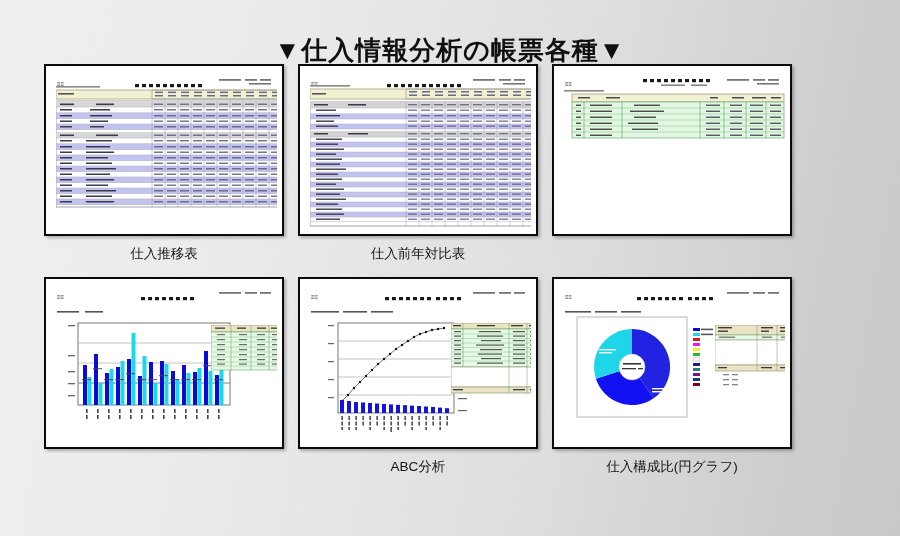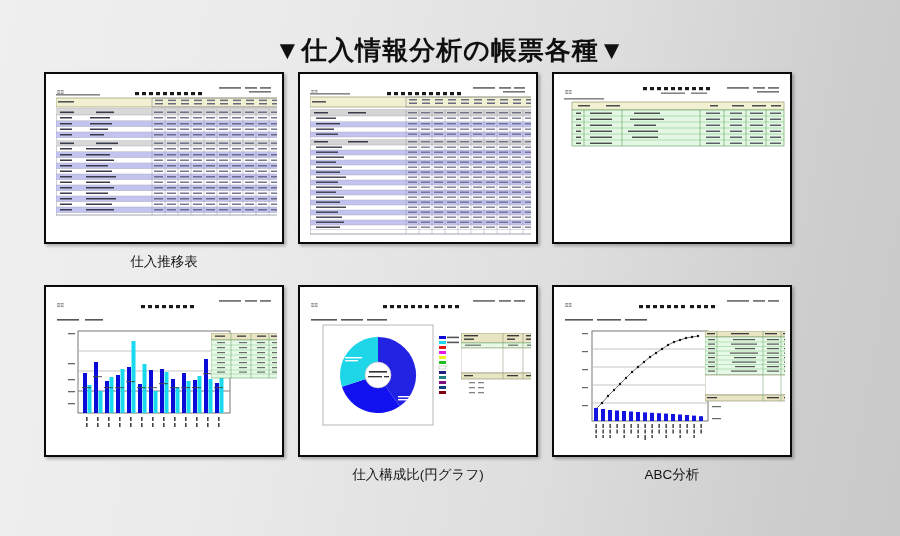--- a/index.html
+++ b/index.html
@@ -4,21 +4,21 @@
 <style>
   * { box-sizing: border-box; }
   html, body { margin:0; padding:0; }
   body {
     width:900px; height:536px; overflow:hidden;
     font-family:"Liberation Sans","DejaVu Sans",sans-serif;
     background:linear-gradient(100deg,#efefef 0%,#ebebeb 28%,#dedede 62%,#cdcdcd 88%,#c9c9c9 100%);
   }
   #page-title {
     text-align:center; font-weight:bold; font-size:26px; color:#101010;
-    letter-spacing:1px; padding-top:33px; height:72px;
+    letter-spacing:1px; padding-top:33px; height:64px;
   }
   .grid { width:836px; }
   .row { display:flex; justify-content:center; gap:14px; }
   .cell { width:240px; }
   .frame {
     width:240px; height:172px; background:#ffffff;
     border:2px solid #0a0a0a; position:relative; overflow:hidden;
     box-shadow:2px 2px 3px rgba(0,0,0,0.28);
   }
   .page { position:absolute; inset:4px 5px 5px 5px; background:#fff; overflow:hidden; }
@@ -766,20 +766,21 @@
               <rect x="150" y="133.5" width="9" height="1.4"></rect>
                 <rect x="163" y="133.5" width="9" height="1.4"></rect>
               <rect x="176" y="133.5" width="9" height="1.4"></rect>
                 <rect x="189" y="133.5" width="9" height="1.4"></rect>
               <rect x="202" y="133.5" width="9" height="1.4"></rect>
                 <rect x="215" y="133.5" width="10" height="1.4"></rect>
             </g>
           </svg>
         </div>
       </div>
+      <div class="caption">仕入前年対比表</div>
     </div>
 
     <div class="cell">
       <div class="frame">
         <div class="page">
           <div class="rh">
             <span class="lft">
               <svg width="26" height="9">
                   <text x="0" y="7" font-size="6" fill="#333">≡≡</text>
                 </svg>
@@ -1096,167 +1097,20 @@
                 <rect x="46" y="34" width="8" height="1.2"></rect>
                 <rect x="61" y="34" width="7" height="1.2"></rect>
               <rect x="6" y="38.5" width="8" height="1.2"></rect>
                 <rect x="28" y="38.5" width="8" height="1.2"></rect>
                 <rect x="46" y="38.5" width="8" height="1.2"></rect>
                 <rect x="61" y="38.5" width="7" height="1.2"></rect>
             </g>
           </svg>
         </div>
       </div>
-    </div>
-
-    <div class="cell">
-      <div class="frame">
-        <div class="page">
-          <div class="rh">
-            <span class="lft">
-              <svg width="26" height="9">
-                  <text x="0" y="7" font-size="6" fill="#333">≡≡</text>
-                </svg>
-            </span>
-            <span class="ctr">
-              <svg width="232" height="8">
-                  <g fill="#1a1a1a">
-                <rect x="72" y="2" width="4" height="3.2"></rect>
-                    <rect x="79" y="2" width="4" height="3.2"></rect>
-                <rect x="86" y="2" width="4" height="3.2"></rect>
-                    <rect x="93" y="2" width="4" height="3.2"></rect>
-                <rect x="100" y="2" width="4" height="3.2"></rect>
-                    <rect x="107" y="2" width="4" height="3.2"></rect>
-                <rect x="114" y="2" width="4" height="3.2"></rect>
-                    <rect x="123" y="2" width="4" height="3.2"></rect>
-                <rect x="130" y="2" width="4" height="3.2"></rect>
-                    <rect x="137" y="2" width="4" height="3.2"></rect>
-                <rect x="144" y="2" width="4" height="3.2"></rect>
-              </g>
-                </svg>
-            </span>
-            <span class="rgt">
-              <svg width="52" height="10">
-                  <g fill="#777">
-                <rect x="0" y="1" width="22" height="1.8"></rect>
-                    <rect x="26" y="1" width="12" height="1.8"></rect>
-                <rect x="41" y="1" width="11" height="1.8"></rect>
-              </g>
-                </svg>
-            </span>
-          </div>
-          <div class="subline" style="width:100px">
-            <svg width="102" height="6">
-                <g fill="#555">
-              <rect x="0" y="2" width="26" height="1.6"></rect>
-                  <rect x="30" y="2" width="22" height="1.6"></rect>
-              <rect x="56" y="2" width="20" height="1.6"></rect>
-            </g>
-              </svg>
-          </div>
-
-          <svg width="230" height="128" style="position:absolute;left:4px;top:28px">
-            <rect x="14" y="6" width="110" height="100" fill="#fff" stroke="#999" stroke-width="0.7"></rect>
-
-            <g transform="translate(69,56)">
-              <path d="M0,0 L0,-38 A38,38 0 0,1 21.6,31.3 Z" fill="#2222e2"></path>
-              <path d="M0,0 L21.6,31.3 A38,38 0 0,1 -36.1,11.8 Z" fill="#1111f2"></path>
-              <path d="M0,0 L-36.1,11.8 A38,38 0 0,1 0,-38 Z" fill="#1fd6e8"></path>
-              <circle cx="0" cy="0" r="13" fill="#fff" stroke="#bbb" stroke-width="0.6"></circle>
-            </g>
-
-            <g fill="#333">
-              <rect x="60" y="52" width="18" height="1.6"></rect>
-              <rect x="59" y="57" width="14" height="1.3"></rect>
-                <rect x="75" y="57" width="5" height="1.3"></rect>
-            </g>
-
-            <g fill="#fff">
-              <rect x="89" y="77" width="17" height="1.4"></rect>
-                <rect x="89" y="80" width="13" height="1.4"></rect>
-              <rect x="36" y="38" width="17" height="1.4"></rect>
-                <rect x="36" y="41" width="13" height="1.4"></rect>
-            </g>
-
-            <g>
-              <rect x="130" y="17" width="7" height="3" fill="#0b0bd8"></rect>
-                <rect x="138" y="17.6" width="12" height="1.6" fill="#555"></rect>
-              <rect x="130" y="22" width="7" height="3" fill="#1ad8ee"></rect>
-                <rect x="138" y="22.6" width="12" height="1.6" fill="#555"></rect>
-              <rect x="130" y="27" width="7" height="3" fill="#e81818"></rect>
-              <rect x="130" y="32" width="7" height="3" fill="#e818e8"></rect>
-              <rect x="130" y="37" width="7" height="3" fill="#f0f020"></rect>
-              <rect x="130" y="42" width="7" height="3" fill="#20c020"></rect>
-              <rect x="130" y="47" width="7" height="3" fill="#ffffff" stroke="#999" stroke-width="0.4"></rect>
-              <rect x="130" y="52" width="7" height="3" fill="#202080"></rect>
-              <rect x="130" y="57" width="7" height="3" fill="#208080"></rect>
-              <rect x="130" y="62" width="7" height="3" fill="#801080"></rect>
-              <rect x="130" y="67" width="7" height="3" fill="#104080"></rect>
-              <rect x="130" y="72" width="7" height="3" fill="#800010"></rect>
-            </g>
-
-            <g fill="#666" opacity="0.8">
-              <rect x="160" y="18" width="6" height="1.3"></rect>
-                <rect x="169" y="18" width="6" height="1.3"></rect>
-              <rect x="160" y="23" width="6" height="1.3"></rect>
-                <rect x="169" y="23" width="6" height="1.3"></rect>
-              <rect x="160" y="28" width="6" height="1.3"></rect>
-                <rect x="169" y="28" width="6" height="1.3"></rect>
-              <rect x="160" y="33" width="6" height="1.3"></rect>
-                <rect x="169" y="33" width="6" height="1.3"></rect>
-              <rect x="160" y="38" width="6" height="1.3"></rect>
-                <rect x="169" y="38" width="6" height="1.3"></rect>
-              <rect x="160" y="43" width="6" height="1.3"></rect>
-                <rect x="169" y="43" width="6" height="1.3"></rect>
-              <rect x="160" y="48" width="6" height="1.3"></rect>
-                <rect x="169" y="48" width="6" height="1.3"></rect>
-              <rect x="160" y="53" width="6" height="1.3"></rect>
-                <rect x="169" y="53" width="6" height="1.3"></rect>
-              <rect x="160" y="58" width="6" height="1.3"></rect>
-                <rect x="169" y="58" width="6" height="1.3"></rect>
-              <rect x="160" y="63" width="6" height="1.3"></rect>
-                <rect x="169" y="63" width="6" height="1.3"></rect>
-              <rect x="160" y="68" width="6" height="1.3"></rect>
-                <rect x="169" y="68" width="6" height="1.3"></rect>
-              <rect x="160" y="73" width="6" height="1.3"></rect>
-                <rect x="169" y="73" width="6" height="1.3"></rect>
-            </g>
-          </svg>
-
-          <svg width="86" height="52" style="position:absolute;left:156px;top:42px">
-            <rect x="0" y="0" width="78" height="10" fill="#e8e4c4" stroke="#8a8a6a" stroke-width="0.6"></rect>
-            <rect x="0" y="10" width="78" height="5" fill="#e6f8e6" stroke="#6aa86a" stroke-width="0.5"></rect>
-            <rect x="0" y="15" width="78" height="25" fill="#fff" stroke="#8a8a6a" stroke-width="0.5"></rect>
-            <rect x="0" y="40" width="78" height="6" fill="#e8e4c4" stroke="#8a8a6a" stroke-width="0.6"></rect>
-            <g stroke="#8a8a6a" stroke-width="0.5">
-              <line x1="42" y1="0" x2="42" y2="46"></line>
-                <line x1="62" y1="0" x2="62" y2="46"></line>
-            </g>
-            <g fill="#3a3a3a">
-              <rect x="3" y="2" width="14" height="1.4"></rect>
-                <rect x="3" y="5.5" width="10" height="1.4"></rect>
-              <rect x="46" y="2" width="12" height="1.4"></rect>
-                <rect x="46" y="5.5" width="8" height="1.4"></rect>
-              <rect x="65" y="2" width="10" height="1.4"></rect>
-                <rect x="65" y="5.5" width="7" height="1.4"></rect>
-            </g>
-            <g fill="#4a4a4a" opacity="0.8">
-              <rect x="4" y="11.6" width="16" height="1.2"></rect>
-                <rect x="47" y="11.6" width="10" height="1.2"></rect>
-                <rect x="66" y="11.6" width="8" height="1.2"></rect>
-            </g>
-            <g fill="#3a3a3a">
-              <rect x="3" y="42" width="9" height="1.3"></rect>
-                <rect x="46" y="42" width="11" height="1.3"></rect>
-                <rect x="65" y="42" width="8" height="1.3"></rect>
-            </g>
-          </svg>
-        </div>
-      </div>
-      <div class="caption">仕入構成比(円グラフ)</div>
     </div>
 
     <div class="cell">
       <div class="frame">
         <div class="page">
           <div class="rh">
             <span class="lft">
               <svg width="26" height="9">
                   <text x="0" y="7" font-size="6" fill="#333">≡≡</text>
                 </svg>
@@ -1479,14 +1333,161 @@
             <g fill="#3a3a3a">
               <rect x="2" y="66" width="10" height="1.3"></rect>
                 <rect x="62" y="66" width="12" height="1.3"></rect>
                 <rect x="79" y="66" width="9" height="1.3"></rect>
             </g>
           </svg>
         </div>
       </div>
       <div class="caption">ABC分析</div>
     </div>
+
+    <div class="cell">
+      <div class="frame">
+        <div class="page">
+          <div class="rh">
+            <span class="lft">
+              <svg width="26" height="9">
+                  <text x="0" y="7" font-size="6" fill="#333">≡≡</text>
+                </svg>
+            </span>
+            <span class="ctr">
+              <svg width="232" height="8">
+                  <g fill="#1a1a1a">
+                <rect x="72" y="2" width="4" height="3.2"></rect>
+                    <rect x="79" y="2" width="4" height="3.2"></rect>
+                <rect x="86" y="2" width="4" height="3.2"></rect>
+                    <rect x="93" y="2" width="4" height="3.2"></rect>
+                <rect x="100" y="2" width="4" height="3.2"></rect>
+                    <rect x="107" y="2" width="4" height="3.2"></rect>
+                <rect x="114" y="2" width="4" height="3.2"></rect>
+                    <rect x="123" y="2" width="4" height="3.2"></rect>
+                <rect x="130" y="2" width="4" height="3.2"></rect>
+                    <rect x="137" y="2" width="4" height="3.2"></rect>
+                <rect x="144" y="2" width="4" height="3.2"></rect>
+              </g>
+                </svg>
+            </span>
+            <span class="rgt">
+              <svg width="52" height="10">
+                  <g fill="#777">
+                <rect x="0" y="1" width="22" height="1.8"></rect>
+                    <rect x="26" y="1" width="12" height="1.8"></rect>
+                <rect x="41" y="1" width="11" height="1.8"></rect>
+              </g>
+                </svg>
+            </span>
+          </div>
+          <div class="subline" style="width:100px">
+            <svg width="102" height="6">
+                <g fill="#555">
+              <rect x="0" y="2" width="26" height="1.6"></rect>
+                  <rect x="30" y="2" width="22" height="1.6"></rect>
+              <rect x="56" y="2" width="20" height="1.6"></rect>
+            </g>
+              </svg>
+          </div>
+
+          <svg width="230" height="128" style="position:absolute;left:4px;top:28px">
+            <rect x="14" y="6" width="110" height="100" fill="#fff" stroke="#999" stroke-width="0.7"></rect>
+
+            <g transform="translate(69,56)">
+              <path d="M0,0 L0,-38 A38,38 0 0,1 21.6,31.3 Z" fill="#2222e2"></path>
+              <path d="M0,0 L21.6,31.3 A38,38 0 0,1 -36.1,11.8 Z" fill="#1111f2"></path>
+              <path d="M0,0 L-36.1,11.8 A38,38 0 0,1 0,-38 Z" fill="#1fd6e8"></path>
+              <circle cx="0" cy="0" r="13" fill="#fff" stroke="#bbb" stroke-width="0.6"></circle>
+            </g>
+
+            <g fill="#333">
+              <rect x="60" y="52" width="18" height="1.6"></rect>
+              <rect x="59" y="57" width="14" height="1.3"></rect>
+                <rect x="75" y="57" width="5" height="1.3"></rect>
+            </g>
+
+            <g fill="#fff">
+              <rect x="89" y="77" width="17" height="1.4"></rect>
+                <rect x="89" y="80" width="13" height="1.4"></rect>
+              <rect x="36" y="38" width="17" height="1.4"></rect>
+                <rect x="36" y="41" width="13" height="1.4"></rect>
+            </g>
+
+            <g>
+              <rect x="130" y="17" width="7" height="3" fill="#0b0bd8"></rect>
+                <rect x="138" y="17.6" width="12" height="1.6" fill="#555"></rect>
+              <rect x="130" y="22" width="7" height="3" fill="#1ad8ee"></rect>
+                <rect x="138" y="22.6" width="12" height="1.6" fill="#555"></rect>
+              <rect x="130" y="27" width="7" height="3" fill="#e81818"></rect>
+              <rect x="130" y="32" width="7" height="3" fill="#e818e8"></rect>
+              <rect x="130" y="37" width="7" height="3" fill="#f0f020"></rect>
+              <rect x="130" y="42" width="7" height="3" fill="#20c020"></rect>
+              <rect x="130" y="47" width="7" height="3" fill="#ffffff" stroke="#999" stroke-width="0.4"></rect>
+              <rect x="130" y="52" width="7" height="3" fill="#202080"></rect>
+              <rect x="130" y="57" width="7" height="3" fill="#208080"></rect>
+              <rect x="130" y="62" width="7" height="3" fill="#801080"></rect>
+              <rect x="130" y="67" width="7" height="3" fill="#104080"></rect>
+              <rect x="130" y="72" width="7" height="3" fill="#800010"></rect>
+            </g>
+
+            <g fill="#666" opacity="0.8">
+              <rect x="160" y="18" width="6" height="1.3"></rect>
+                <rect x="169" y="18" width="6" height="1.3"></rect>
+              <rect x="160" y="23" width="6" height="1.3"></rect>
+                <rect x="169" y="23" width="6" height="1.3"></rect>
+              <rect x="160" y="28" width="6" height="1.3"></rect>
+                <rect x="169" y="28" width="6" height="1.3"></rect>
+              <rect x="160" y="33" width="6" height="1.3"></rect>
+                <rect x="169" y="33" width="6" height="1.3"></rect>
+              <rect x="160" y="38" width="6" height="1.3"></rect>
+                <rect x="169" y="38" width="6" height="1.3"></rect>
+              <rect x="160" y="43" width="6" height="1.3"></rect>
+                <rect x="169" y="43" width="6" height="1.3"></rect>
+              <rect x="160" y="48" width="6" height="1.3"></rect>
+                <rect x="169" y="48" width="6" height="1.3"></rect>
+              <rect x="160" y="53" width="6" height="1.3"></rect>
+                <rect x="169" y="53" width="6" height="1.3"></rect>
+              <rect x="160" y="58" width="6" height="1.3"></rect>
+                <rect x="169" y="58" width="6" height="1.3"></rect>
+              <rect x="160" y="63" width="6" height="1.3"></rect>
+                <rect x="169" y="63" width="6" height="1.3"></rect>
+              <rect x="160" y="68" width="6" height="1.3"></rect>
+                <rect x="169" y="68" width="6" height="1.3"></rect>
+              <rect x="160" y="73" width="6" height="1.3"></rect>
+                <rect x="169" y="73" width="6" height="1.3"></rect>
+            </g>
+          </svg>
+
+          <svg width="86" height="52" style="position:absolute;left:156px;top:42px">
+            <rect x="0" y="0" width="78" height="10" fill="#e8e4c4" stroke="#8a8a6a" stroke-width="0.6"></rect>
+            <rect x="0" y="10" width="78" height="5" fill="#e6f8e6" stroke="#6aa86a" stroke-width="0.5"></rect>
+            <rect x="0" y="15" width="78" height="25" fill="#fff" stroke="#8a8a6a" stroke-width="0.5"></rect>
+            <rect x="0" y="40" width="78" height="6" fill="#e8e4c4" stroke="#8a8a6a" stroke-width="0.6"></rect>
+            <g stroke="#8a8a6a" stroke-width="0.5">
+              <line x1="42" y1="0" x2="42" y2="46"></line>
+                <line x1="62" y1="0" x2="62" y2="46"></line>
+            </g>
+            <g fill="#3a3a3a">
+              <rect x="3" y="2" width="14" height="1.4"></rect>
+                <rect x="3" y="5.5" width="10" height="1.4"></rect>
+              <rect x="46" y="2" width="12" height="1.4"></rect>
+                <rect x="46" y="5.5" width="8" height="1.4"></rect>
+              <rect x="65" y="2" width="10" height="1.4"></rect>
+                <rect x="65" y="5.5" width="7" height="1.4"></rect>
+            </g>
+            <g fill="#4a4a4a" opacity="0.8">
+              <rect x="4" y="11.6" width="16" height="1.2"></rect>
+                <rect x="47" y="11.6" width="10" height="1.2"></rect>
+                <rect x="66" y="11.6" width="8" height="1.2"></rect>
+            </g>
+            <g fill="#3a3a3a">
+              <rect x="3" y="42" width="9" height="1.3"></rect>
+                <rect x="46" y="42" width="11" height="1.3"></rect>
+                <rect x="65" y="42" width="8" height="1.3"></rect>
+            </g>
+          </svg>
+        </div>
+      </div>
+      <div class="caption">仕入構成比(円グラフ)</div>
+    </div>
   </div>
 </div>
 
 </body></html>

